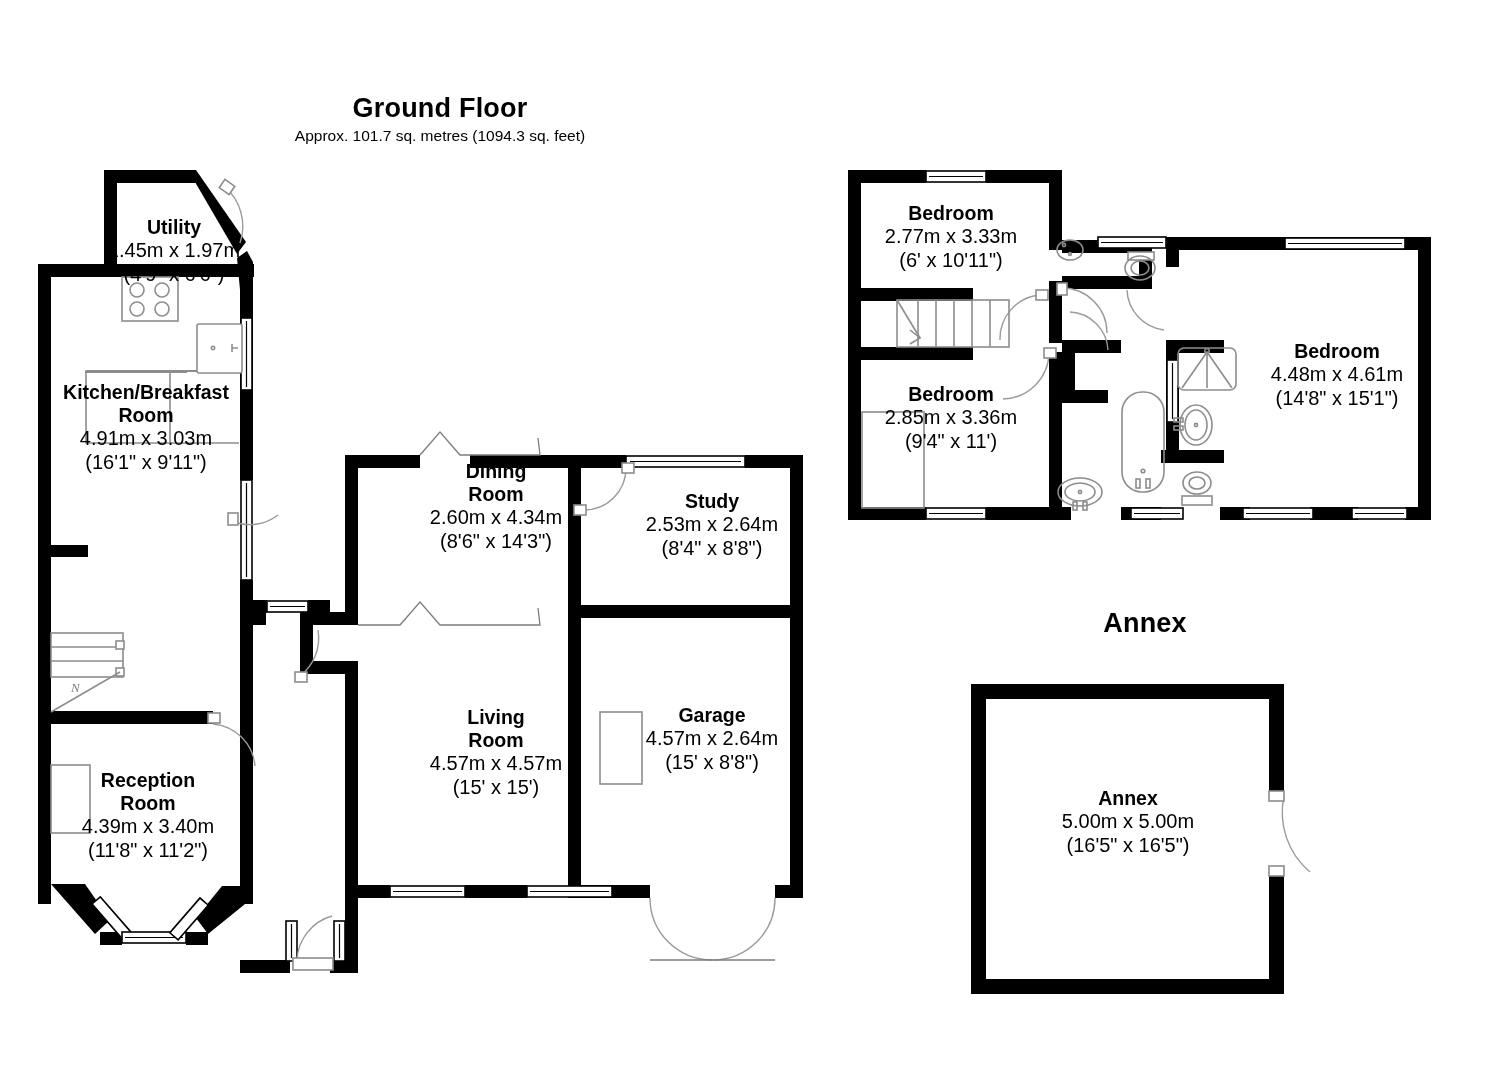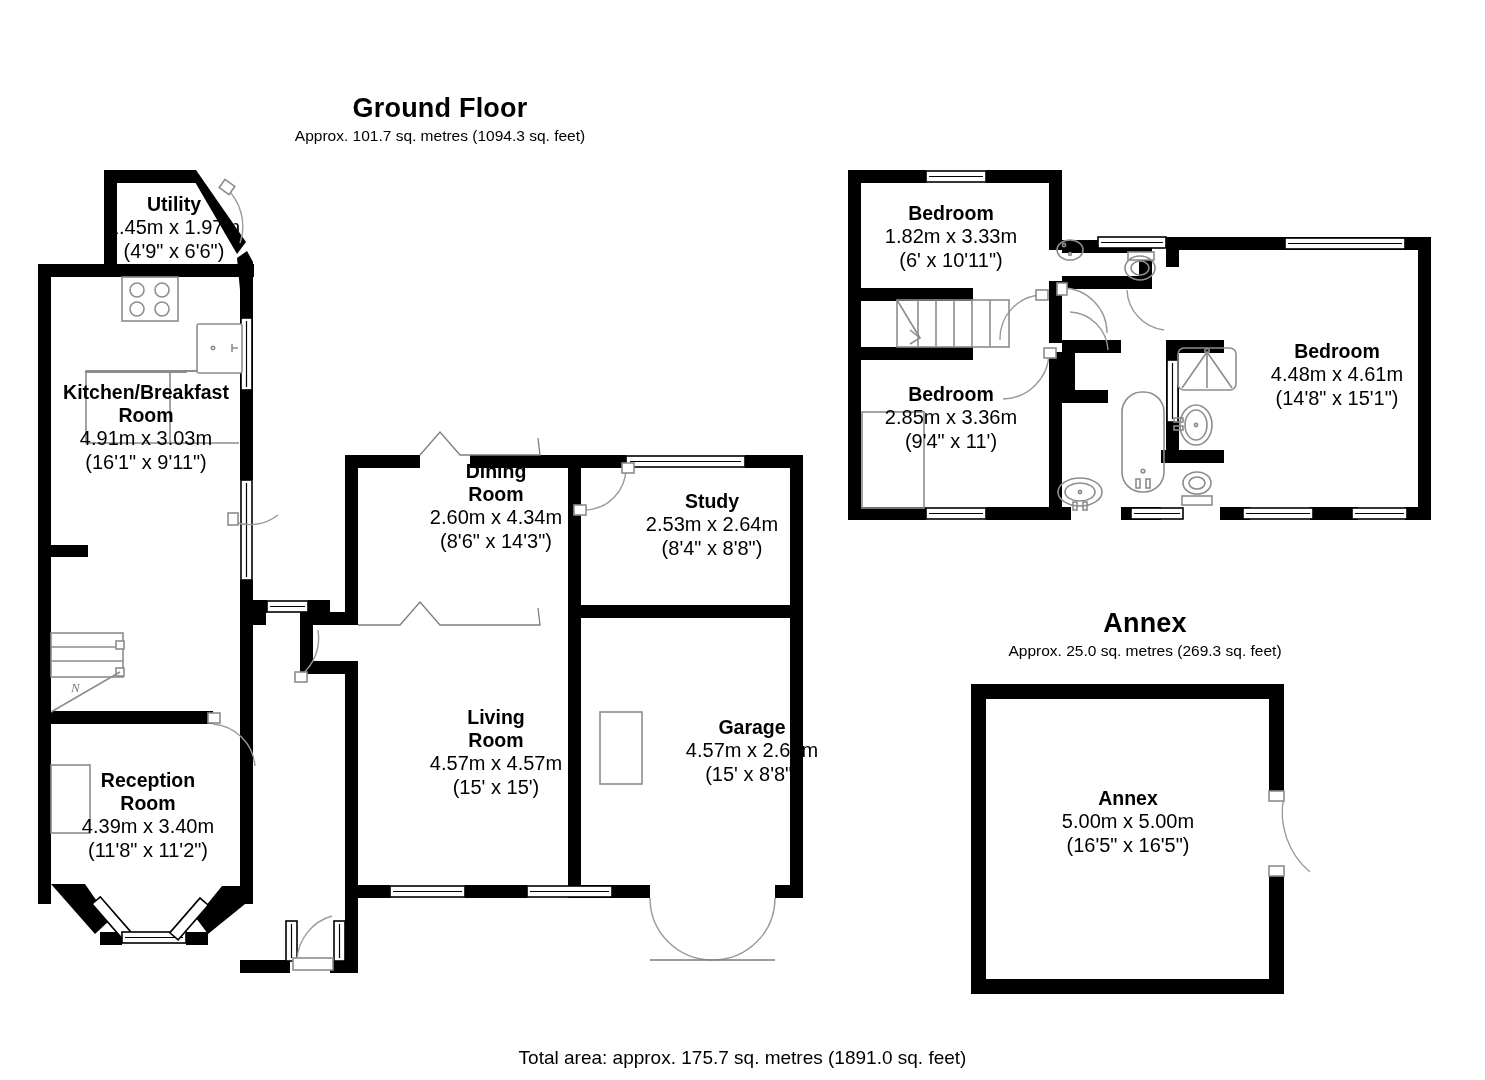--- a/index.html
+++ b/index.html
@@ -72,27 +72,27 @@
   .room-label .rl-dim-m,
   .room-label .rl-dim-ft {
     display: block;
     font-size: 20px;
     font-weight: normal;
   }
 
   
   .room-label { transform: translateX(-50%); }
 
-  #label-utility      { left: 174px; top: 193px; }
+  #label-utility      { left: 174px; top: 216px; }
   #label-kitchen      { left: 146px; top: 381px; }
   #label-reception    { left: 148px; top: 769px; }
   #label-dining       { left: 496px; top: 460px; }
   #label-living       { left: 496px; top: 706px; }
   #label-study        { left: 712px; top: 490px; }
-  #label-garage       { left: 752px; top: 704px; margin-top: 12px; }
+  #label-garage       { left: 712px; top: 704px; }
   #label-bed1         { left: 951px; top: 202px; }
   #label-bed2         { left: 951px; top: 383px; }
   #label-bed3         { left: 1337px; top: 340px; }
   #label-annex        { left: 1128px; top: 787px; }
 
   svg { display: block; }
 </style>
 </head>
 <body>
 
@@ -101,21 +101,20 @@
   <div class="section-heading" id="heading-ground">
     <span class="sh-title">Ground Floor</span>
     <span class="sh-sub">Approx. 101.7 sq. metres (1094.3 sq. feet)</span>
   </div>
 
   <div class="section-heading" id="heading-first">
   </div>
 
   <div class="section-heading" id="heading-annex">
     <span class="sh-title">Annex</span>
-    <span class="sh-sub">Approx. 25.0 sq. metres (269.3 sq. feet)</span>
   </div>
 
   <svg width="1485" height="1080" viewBox="0 0 1485 1080" style="position:absolute;left:0;top:0;">
 
     <defs>
       <style>
         .wall  { fill:#000; }
         .fx    { fill:none; stroke:#8d8d8d; stroke-width:1.6; }
         .fxf   { fill:#fff; stroke:#8d8d8d; stroke-width:1.6; }
         .swing { fill:none; stroke:#9a9a9a; stroke-width:1.4; }
@@ -529,21 +528,21 @@
   </div>
 
   <div class="room-label" id="label-garage">
     <span class="rl-name">Garage</span>
     <span class="rl-dim-m">4.57m x 2.64m</span>
     <span class="rl-dim-ft">(15' x 8'8")</span>
   </div>
 
   <div class="room-label" id="label-bed1">
     <span class="rl-name">Bedroom</span>
-    <span class="rl-dim-m">1.82m x 3.33m</span>
+    <span class="rl-dim-m">2.77m x 3.33m</span>
     <span class="rl-dim-ft">(6' x 10'11")</span>
   </div>
 
   <div class="room-label" id="label-bed2">
     <span class="rl-name">Bedroom</span>
     <span class="rl-dim-m">2.85m x 3.36m</span>
     <span class="rl-dim-ft">(9'4" x 11')</span>
   </div>
 
   <div class="room-label" id="label-bed3">
@@ -551,15 +550,14 @@
     <span class="rl-dim-m">4.48m x 4.61m</span>
     <span class="rl-dim-ft">(14'8" x 15'1")</span>
   </div>
 
   <div class="room-label" id="label-annex">
     <span class="rl-name">Annex</span>
     <span class="rl-dim-m">5.00m x 5.00m</span>
     <span class="rl-dim-ft">(16'5" x 16'5")</span>
   </div>
 
-  <div id="total-area">Total area: approx. 175.7 sq. metres (1891.0 sq. feet)</div>
 
 </div>
 
 </body></html>

